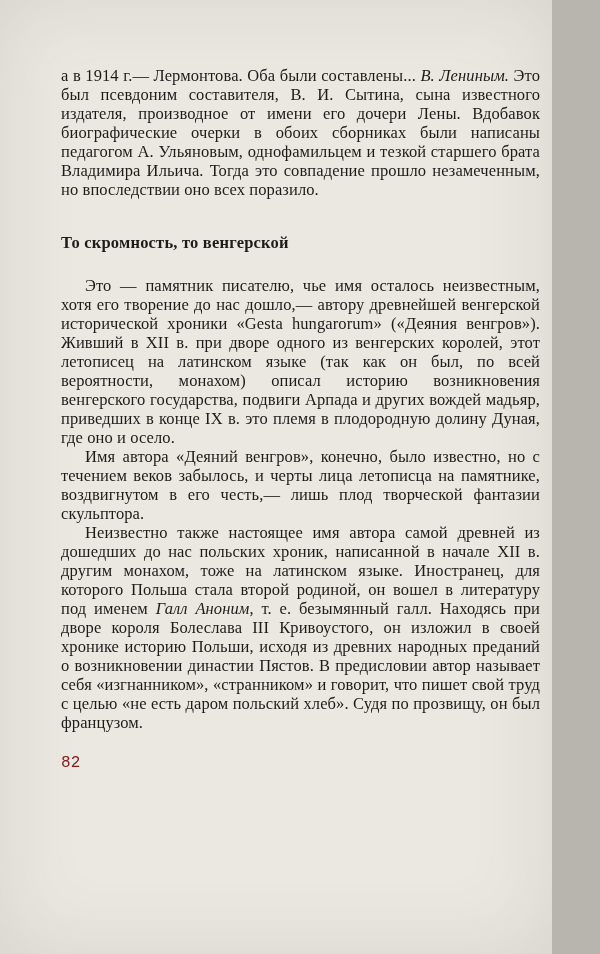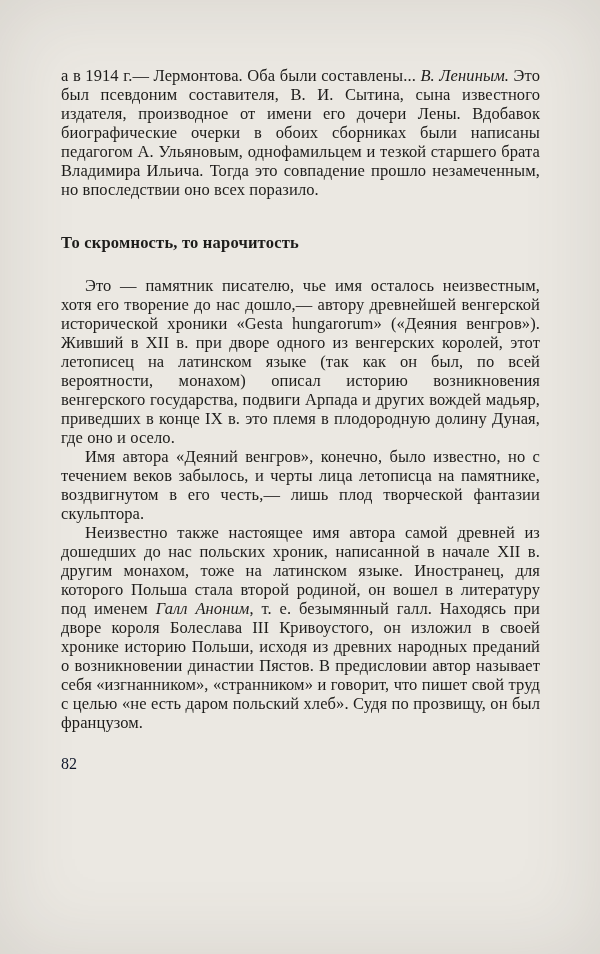--- a/index.html
+++ b/index.html
@@ -7,21 +7,21 @@
     padding: 0;
   }
   body {
     width: 600px;
     height: 954px;
     background: #b8b5af;
     font-family: "Liberation Serif", "DejaVu Serif", serif;
   }
   .page {
     position: relative;
-    width: 600px;
+    width: 552px;
     height: 954px;
     background: #ebe8e2;
     box-shadow: inset 0 0 80px rgba(95, 88, 75, 0.14);
     overflow: hidden;
   }
   .text-block {
     position: absolute;
     left: 61px;
     top: 66px;
     width: 479px;
@@ -41,34 +41,35 @@
     font-weight: bold;
     margin: 34px 0 24px 0 !important;
     letter-spacing: 0.2px;
     text-align: left !important;
   }
   em {
     font-style: italic;
   }
   .page-number {
     margin-top: 22px;
-    color: #0f172a;
+    color: #7f1d1d;
     font-size: 16px;
     text-align: left !important;
+    font-family: Liberation Mono, monospace;
   }
 </style>
 </head>
 <body>
 
 <div class="page">
   <div class="text-block">
 
     <p><span>а в 1914 г.— Лермонтова. Оба были составлены... </span><em>В. Лениным.</em><span> Это был псевдоним составителя, В. И. Сытина, сына известного издателя, производное от имени его дочери Лены. Вдобавок биографические очерки в обоих сборниках были написаны педагогом А. Ульяновым, однофамильцем и тезкой старшего брата Владимира Ильича. Тогда это совпадение прошло незамеченным, но впоследствии оно всех поразило.</span></p>
 
-    <p class="heading">То скромность, то нарочитость</p>
+    <p class="heading">То скромность, то венгерской</p>
 
 
     <p class="indent">Это — памятник писателю, чье имя осталось неизвестным, хотя его творение до нас дошло,— автору древнейшей венгерской исторической хроники «Gesta hungarorum» («Деяния венгров»). Живший в XII в. при дворе одного из венгерских королей, этот летописец на латинском языке (так как он был, по всей вероятности, монахом) описал историю возникновения венгерского государства, подвиги Арпада и других вождей мадьяр, приведших в конце IX в. это племя в плодородную долину Дуная, где оно и осело.</p>
 
     <p class="indent">Имя автора «Деяний венгров», конечно, было известно, но с течением веков забылось, и черты лица летописца на памятнике, воздвигнутом в его честь,— лишь плод творческой фантазии скульптора.</p>
 
     <p class="indent"><span>Неизвестно также настоящее имя автора самой древней из дошедших до нас польских хроник, написанной в начале XII в. другим монахом, тоже на латинском языке. Иностранец, для которого Польша стала второй родиной, он вошел в литературу под именем </span><em>Галл Аноним</em><span>, т. е. безымянный галл. Находясь при дворе короля Болеслава III Кривоустого, он изложил в своей хронике историю Польши, исходя из древних народных преданий о возникновении династии Пястов. В предисловии автор называет себя «изгнанником», «странником» и говорит, что пишет свой труд с целью «не есть даром польский хлеб». Судя по прозвищу, он был французом.</span></p>
 
     <div class="page-number">82</div>
 

